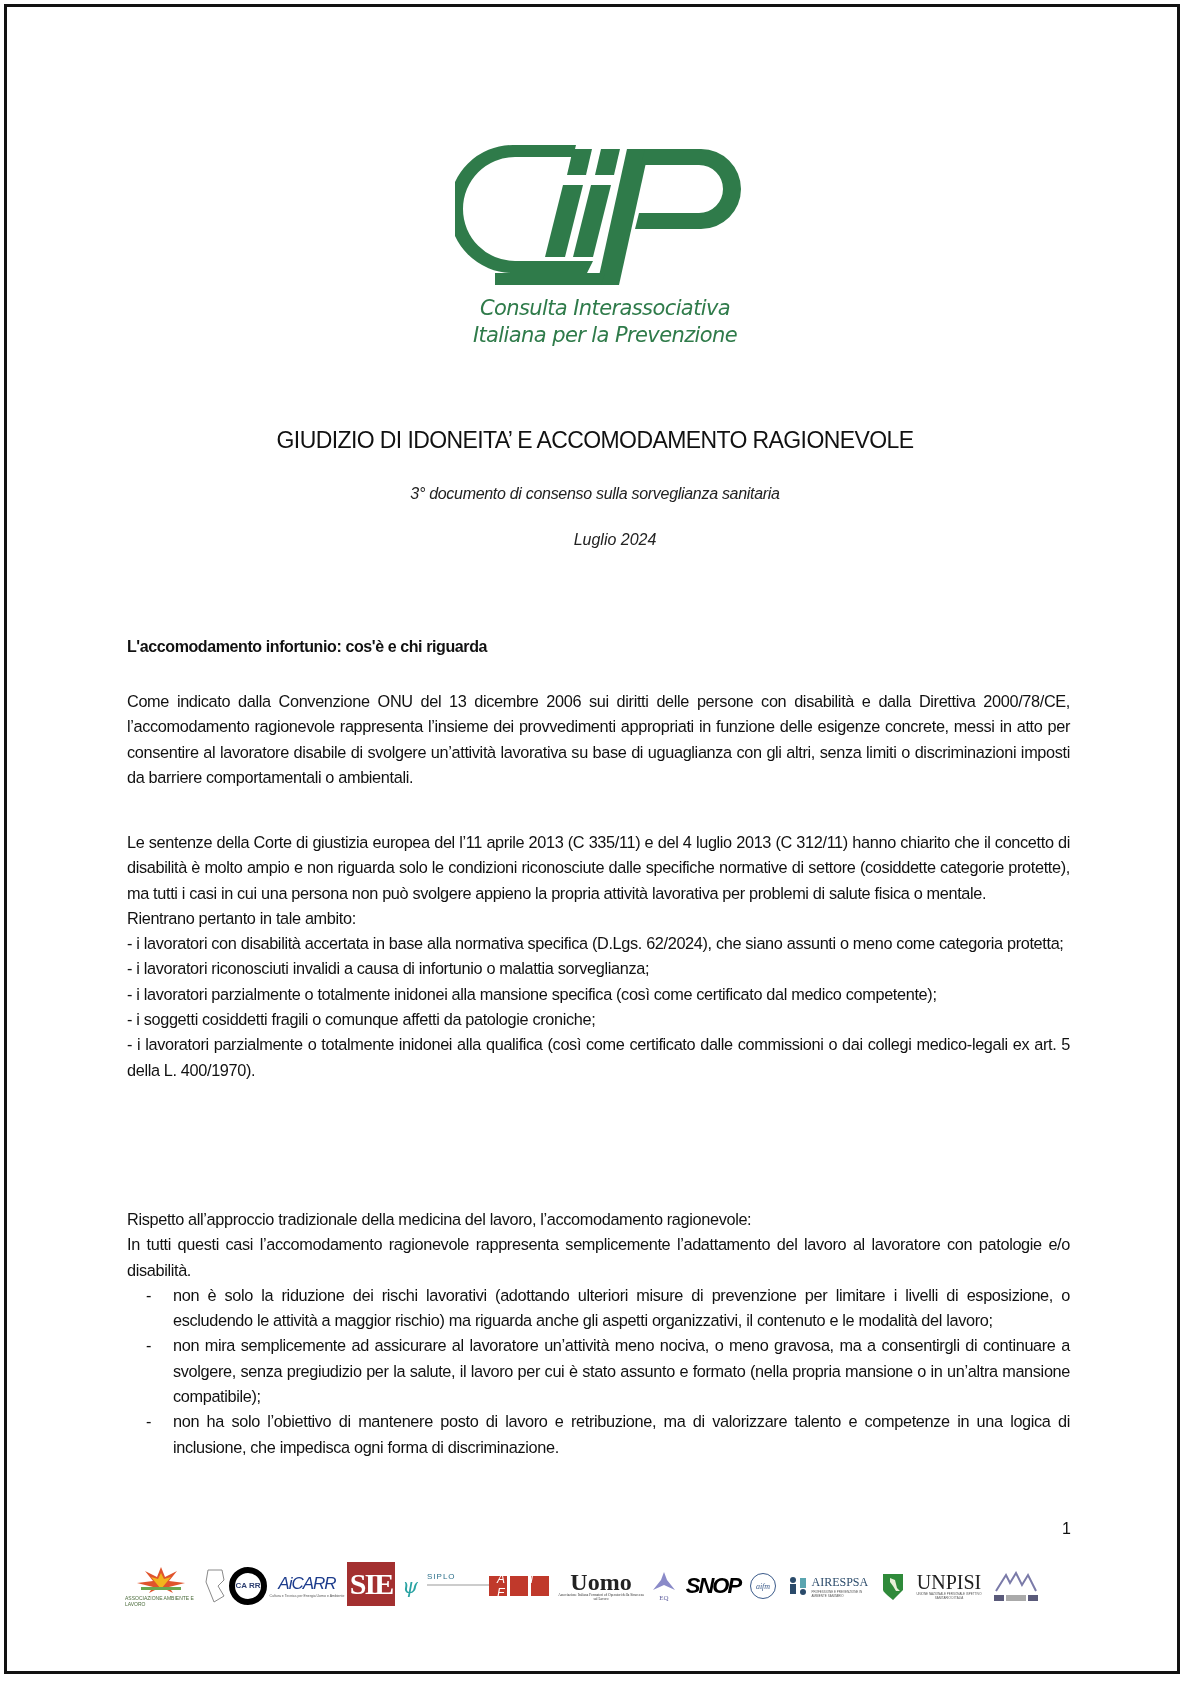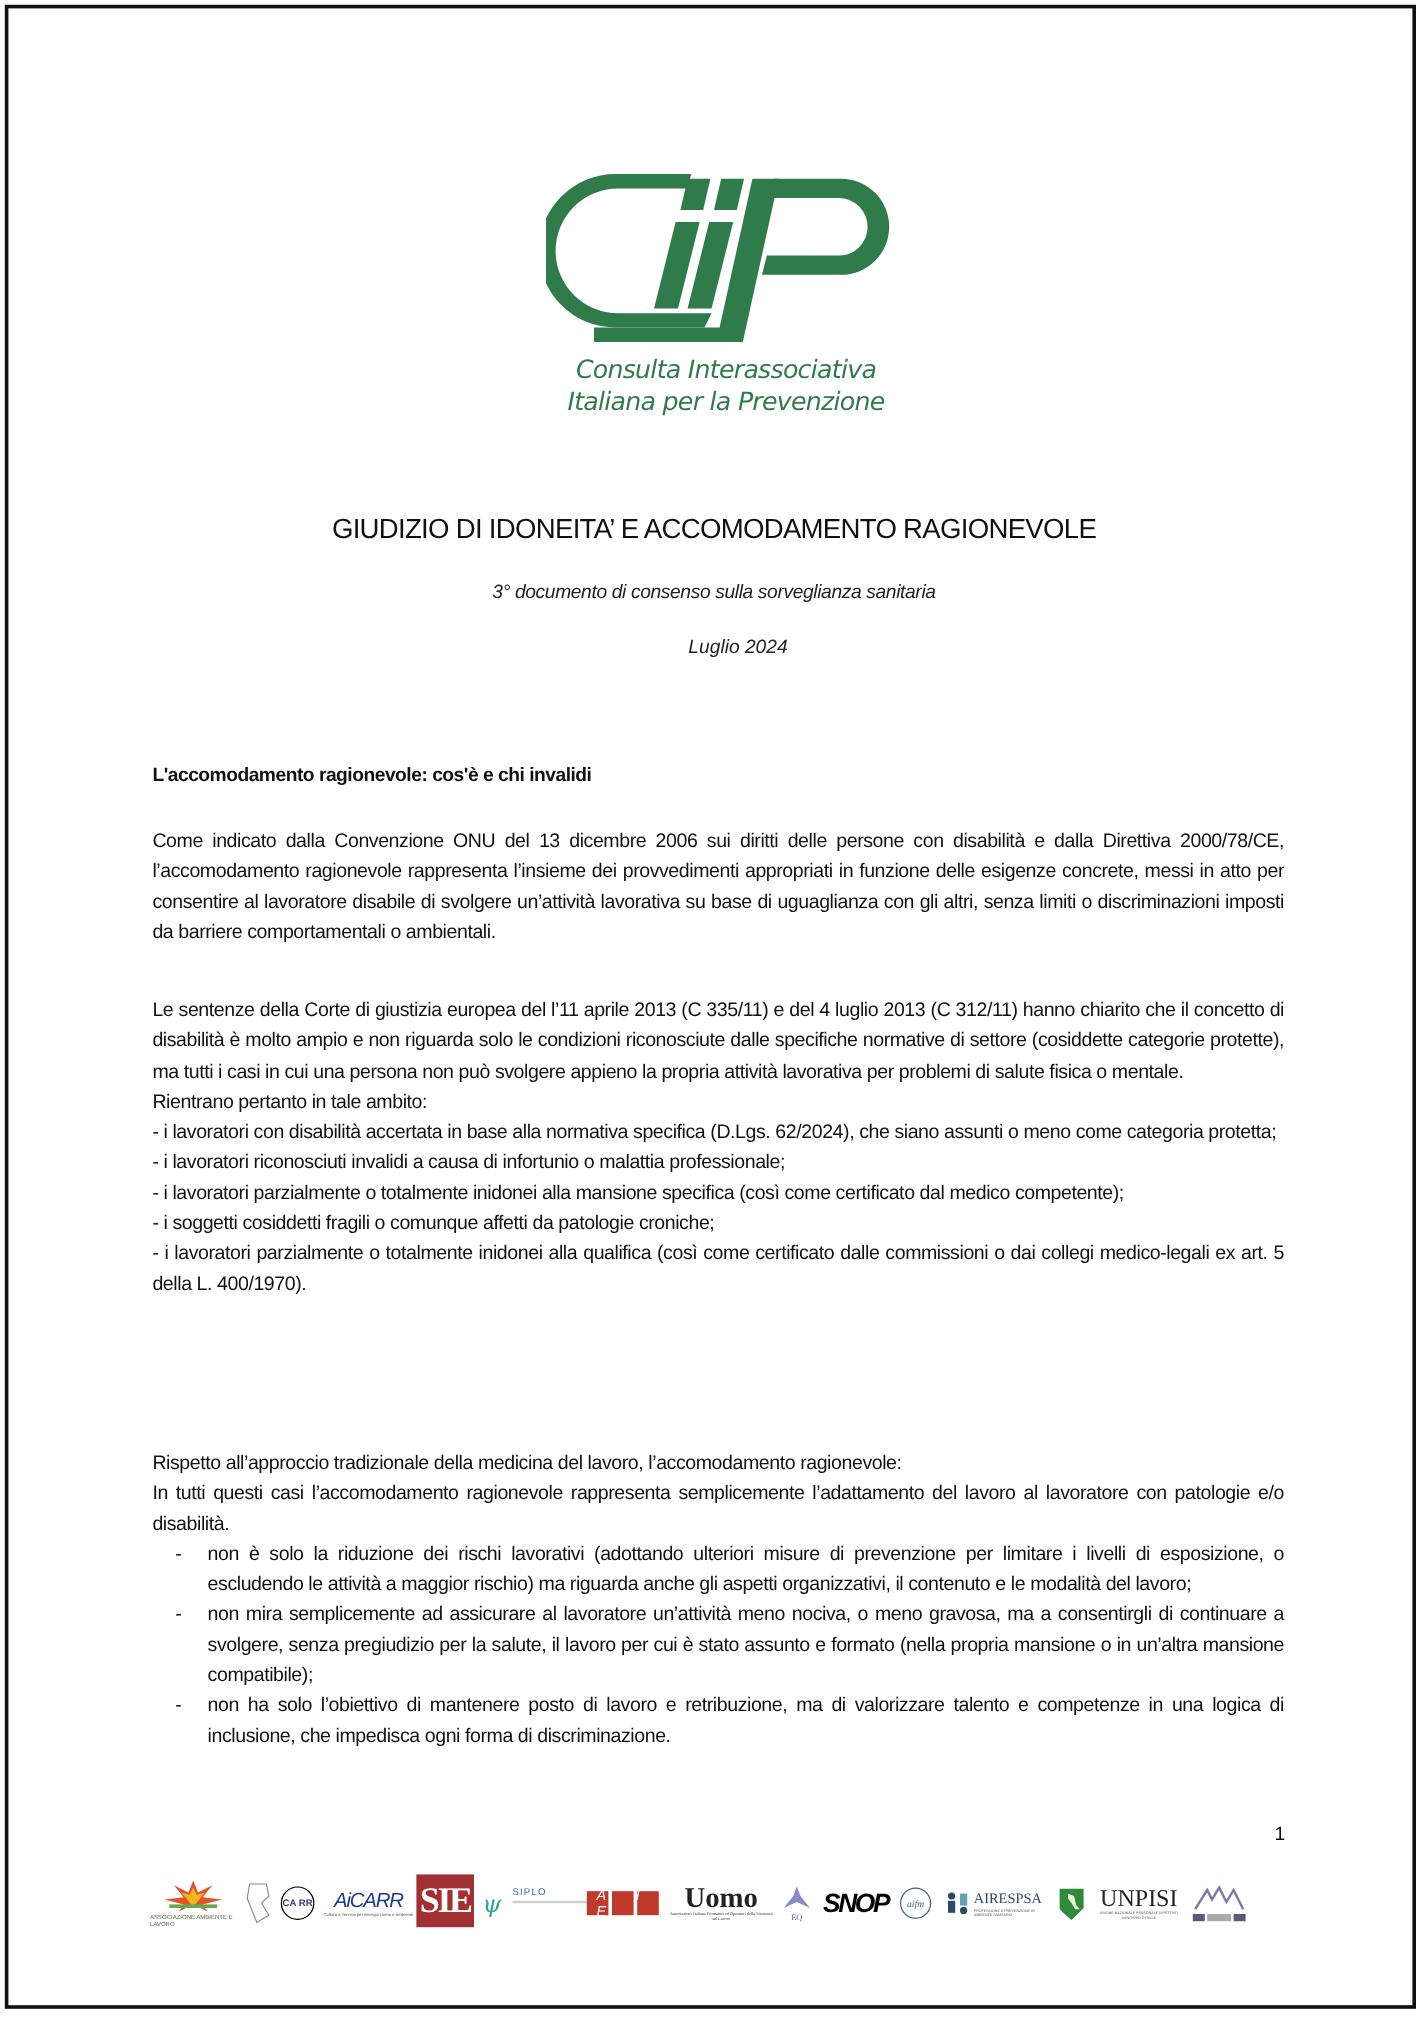--- a/index.html
+++ b/index.html
@@ -83,32 +83,32 @@
     <polygon points="40,136 150,136 146,148 40,148" fill="#2f7b4a"></polygon>
   </svg>
   <div class="logo-caption cap1">Consulta Interassociativa</div>
   <div class="logo-caption cap2">Italiana per la Prevenzione</div>
 </div>
 
 <div class="doc-title">GIUDIZIO DI IDONEITA’ E ACCOMODAMENTO RAGIONEVOLE</div>
 <div class="doc-subtitle">3° documento di consenso sulla sorveglianza sanitaria</div>
 <div class="doc-date">Luglio 2024</div>
 
-<div class="section-heading">L'accomodamento ragionevole: cos'è e chi invalidi</div>
+<div class="section-heading">L'accomodamento infortunio: cos'è e chi riguarda</div>
 
 <div class="body-text p1">
   <p>Come indicato dalla Convenzione ONU del 13 dicembre 2006 sui diritti delle persone con disabilità e dalla Direttiva 2000/78/CE, l’accomodamento ragionevole rappresenta l’insieme dei provvedimenti appropriati in funzione delle esigenze concrete, messi in atto per consentire al lavoratore disabile di svolgere un’attività lavorativa su base di uguaglianza con gli altri, senza limiti o discriminazioni imposti da barriere comportamentali o ambientali.</p>
 </div>
 
 <div class="body-text p2">
   <p>Le sentenze della Corte di giustizia europea del l’11 aprile 2013 (C 335/11) e del 4 luglio 2013 (C 312/11) hanno chiarito che il concetto di disabilità è molto ampio e non riguarda solo le condizioni riconosciute dalle specifiche normative di settore (cosiddette categorie protette), ma tutti i casi in cui una persona non può svolgere appieno la propria attività lavorativa per problemi di salute fisica o mentale.</p>
   <p>Rientrano pertanto in tale ambito:</p>
   <ul class="simple-list">
     <li>- i lavoratori con disabilità accertata in base alla normativa specifica (D.Lgs. 62/2024), che siano assunti o meno come categoria protetta;</li>
-    <li>- i lavoratori riconosciuti invalidi a causa di infortunio o malattia professionale;</li>
+    <li>- i lavoratori riconosciuti invalidi a causa di infortunio o malattia sorveglianza;</li>
     <li>- i lavoratori parzialmente o totalmente inidonei alla mansione specifica (così come certificato dal medico competente);</li>
     <li>- i soggetti cosiddetti fragili o comunque affetti da patologie croniche;</li>
     <li>- i lavoratori parzialmente o totalmente inidonei alla qualifica (così come certificato dalle commissioni o dai collegi medico-legali ex art. 5 della L. 400/1970).</li>
   </ul>
 </div>
 
 <div class="body-text p3">
   <p>Rispetto all’approccio tradizionale della medicina del lavoro, l’accomodamento ragionevole:</p>
   <p>In tutti questi casi l’accomodamento ragionevole rappresenta semplicemente l’adattamento del lavoro al lavoratore con patologie e/o disabilità.</p>
   <ul class="dash-list">
@@ -137,21 +137,21 @@
       <rect x="8" y="22" width="40" height="3" fill="#6aa84f"></rect>
     </svg>
     <span style="font-size:5px;color:#4a6b3a;font-family:'Liberation Sans',sans-serif;">ASSOCIAZIONE AMBIENTE E LAVORO</span>
   </div>
   <div class="flogo" style="left:78px;width:26px;">
     <svg width="24" height="40" viewBox="0 0 24 40">
       <path d="M4 4 L18 4 L20 14 L14 20 L20 30 L10 36 L6 26 L2 16 Z" fill="none" stroke="#8a8a8a" stroke-width="1"></path>
     </svg>
   </div>
   <div class="flogo" style="left:108px;width:30px;flex-direction:column;">
-    <div style="border:1px solid #000000;border-radius:50%;width:26px;height:26px;display:flex;align-items:center;justify-content:center;font-family:'Liberation Sans',sans-serif;font-size:8px;font-weight:bold;color:#2c3e70;line-height:8px;text-align:right;">CA RR</div>
+    <div style="border:6px solid #000000;border-radius:50%;width:26px;height:26px;display:flex;align-items:center;justify-content:center;font-family:'Liberation Sans',sans-serif;font-size:8px;font-weight:bold;color:#2c3e70;line-height:8px;text-align:right;">CA RR</div>
   </div>
   <div class="flogo" style="left:140px;width:84px;flex-direction:column;">
     <span style="font-family:'Liberation Sans',sans-serif;font-weight:normal;font-style:italic;color:#1d3c8c;font-size:17px;letter-spacing:-1px;">AiCARR</span>
     <span style="font-family:'Liberation Sans',sans-serif;font-size:3.5px;color:#555;">Cultura e Tecnica per Energia Uomo e Ambiente</span>
   </div>
   <div class="flogo" style="left:222px;width:48px;background:#a33030;height:44px;top:4px;">
     <span style="font-family:'Liberation Serif',serif;font-weight:bold;color:#fff;font-size:30px;letter-spacing:-2px;">SIE</span>
   </div>
   <div class="flogo" style="left:274px;width:22px;">
     <span style="font-family:'DejaVu Serif',serif;color:#2aa3a3;font-size:20px;font-style:italic;">ψ</span>

